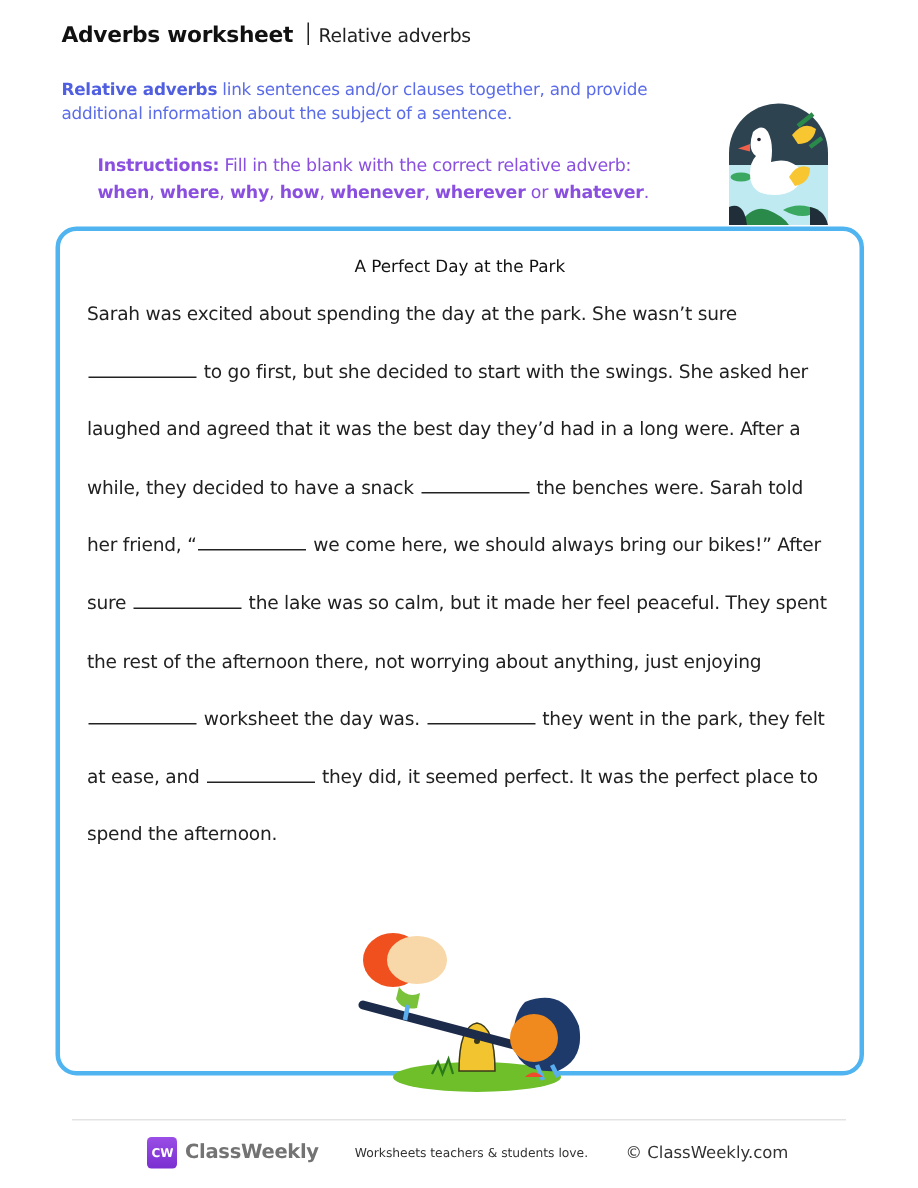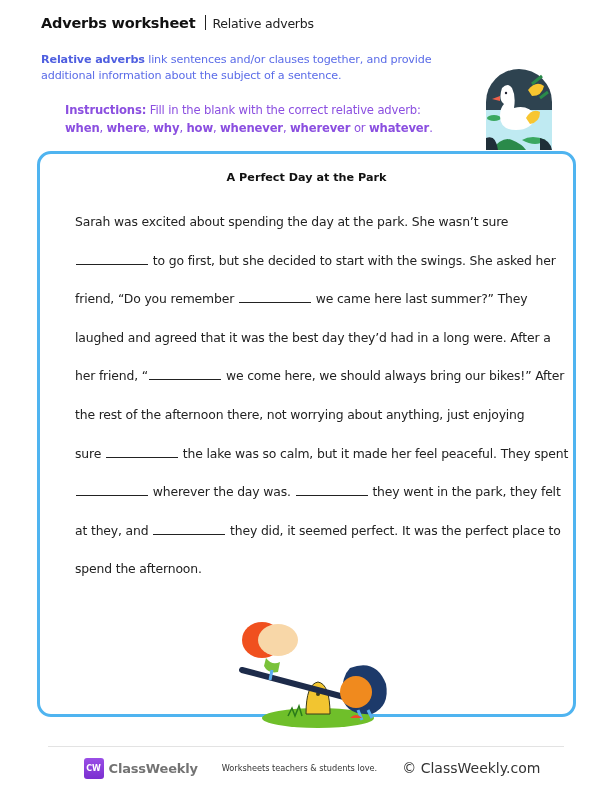--- a/index.html
+++ b/index.html
@@ -14,33 +14,33 @@
   .intro { position: absolute; left: 41px; top: 52px; width: 420px; font-size: 11.2px; line-height: 16px; color: #5b6ce8; letter-spacing: -0.15px; }
   .intro b { font-weight: bold; color: #4f5fe0; }
 
   .instructions { position: absolute; left: 41px; top: 101px; width: 420px; font-size: 11.6px; line-height: 18px; color: #8b4fe0; letter-spacing: -0.15px; margin-left: 24px; }
   .instructions .lbl { font-weight: bold; }
   .instructions b { font-weight: bold; }
 
   .duck { position: absolute; left: 482px; top: 68px; width: 74px; height: 82px; }
 
   .box { position: absolute; left: 37px; top: 151px; width: 539px; height: 566px; border: 3px solid #4fb4f0; border-radius: 14px; background: #fff; }
-  .story-title { position: absolute; left: 0; right: 0; top: 17px; text-align: center; font-size: 11.2px; font-weight: bold; color: #111; }
-  .story { position: absolute; left: 18px; top: 60px; width: 510px; margin-left: 17px; }
+  .story-title { position: absolute; left: 0; right: 0; top: 17px; text-align: center; font-size: 11.2px; font-weight: normal; color: #111; }
+  .story { position: absolute; left: 18px; top: 47px; width: 510px; }
   .story .line { height: 38.6px; font-size: 12.4px; color: #222; white-space: nowrap; letter-spacing: -0.15px; }
   .blank { display: inline-block; width: 72px; border-bottom: 1px solid #222; height: 11px; vertical-align: baseline; margin: 0 1px; }
 
   .seesaw { position: absolute; left: 228px; top: 618px; width: 170px; height: 110px; }
 
   .footer-rule { position: absolute; left: 48px; top: 746px; width: 516px; height: 1px; background: #e3e3e3; }
   .footer { position: absolute; left: 0; right: 0; top: 757px; height: 22px; display: flex; align-items: center; justify-content: center; padding-left: 12px; }
   .logo-badge { width: 20px; height: 21px; border-radius: 3px; background: linear-gradient(#9a4ee6, #7a2fd0); color: #fff; font-size: 8px; font-weight: bold; display: flex; align-items: center; justify-content: center; }
   .logo-text { font-size: 13px; font-weight: bold; color: #737373; margin-left: 5px; letter-spacing: -0.2px; }
   .tagline { font-size: 8.2px; color: #333; margin-left: 24px; }
-  .copy { font-size: 14px; color: #333; margin-left: 25px; }
+  .copy { font-size: 11px; color: #333; margin-left: 25px; }
 </style>
 </head>
 <body>
 
 <div class="header">
   <span class="title">Adverbs worksheet</span>
   <span class="sep"></span>
   <span class="subtitle">Relative adverbs</span>
 </div>
 
@@ -62,27 +62,27 @@
   <path d="M40 72 q10 -6 24 0 q-10 8 -24 0z" fill="#3aa860"></path>
   <path d="M4 70 q10 -4 12 12 H4z" fill="#1f2e38"></path>
   <path d="M58 70 q10 2 12 12 H58z" fill="#1f2e38"></path>
 </svg>
 
 <div class="box">
   <div class="story-title">A Perfect Day at the Park</div>
   <div class="story">
     <div class="line"><span>Sarah was excited about spending the day at the park. She wasn’t sure</span></div>
     <div class="line"><span class="blank"></span><span> to go first, but she decided to start with the swings. She asked her</span></div>
-    <div class="line"><span>friend, “Do you remember </span><span class="blank"></span><span> we came here last summer?” They</span></div>
     <div class="line"><span>laughed and agreed that it was the best day they’d had in a long were. After a</span></div>
+    <div class="line"><span>while, they decided to have a snack </span><span class="blank"></span><span> the benches were. Sarah told</span></div>
     <div class="line"><span>her friend, “</span><span class="blank"></span><span> we come here, we should always bring our bikes!” After</span></div>
+    <div class="line"><span>sure </span><span class="blank"></span><span> the lake was so calm, but it made her feel peaceful. They spent</span></div>
     <div class="line"><span>the rest of the afternoon there, not worrying about anything, just enjoying</span></div>
-    <div class="line"><span>sure </span><span class="blank"></span><span> the lake was so calm, but it made her feel peaceful. They spent</span></div>
-    <div class="line"><span class="blank"></span><span> wherever the day was. </span><span class="blank"></span><span> they went in the park, they felt</span></div>
-    <div class="line"><span>at they, and </span><span class="blank"></span><span> they did, it seemed perfect. It was the perfect place to</span></div>
+    <div class="line"><span class="blank"></span><span> worksheet the day was. </span><span class="blank"></span><span> they went in the park, they felt</span></div>
+    <div class="line"><span>at ease, and </span><span class="blank"></span><span> they did, it seemed perfect. It was the perfect place to</span></div>
     <div class="line"><span>spend the afternoon.</span></div>
   </div>
 </div>
 
 <svg class="seesaw" viewBox="0 0 170 110">
   <ellipse cx="90" cy="100" rx="56" ry="10" fill="#6fbf2a"></ellipse>
   <path d="M60 98 l4 -8 l3 8 l4 -10 l3 10" stroke="#2a7a1a" stroke-width="1.5" fill="none"></path>
   <path d="M78 96 q0 -30 12 -32 q12 2 12 32z" fill="#f2c530" stroke="#3a3a1a" stroke-width="1"></path>
   <circle cx="90" cy="76" r="2" fill="#3a3a1a"></circle>
   <path d="M14 52 L150 88" stroke="#1d2b4a" stroke-width="6" stroke-linecap="round"></path>

